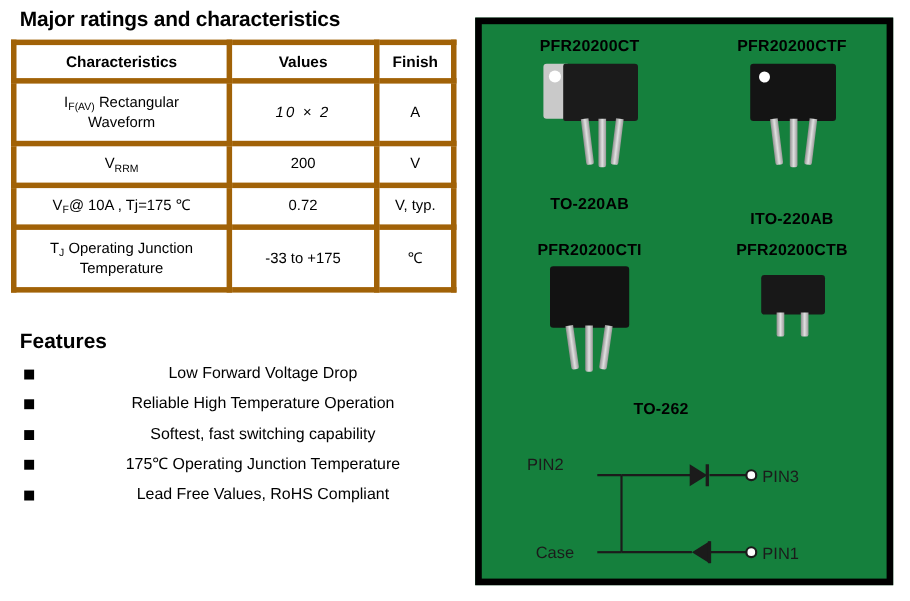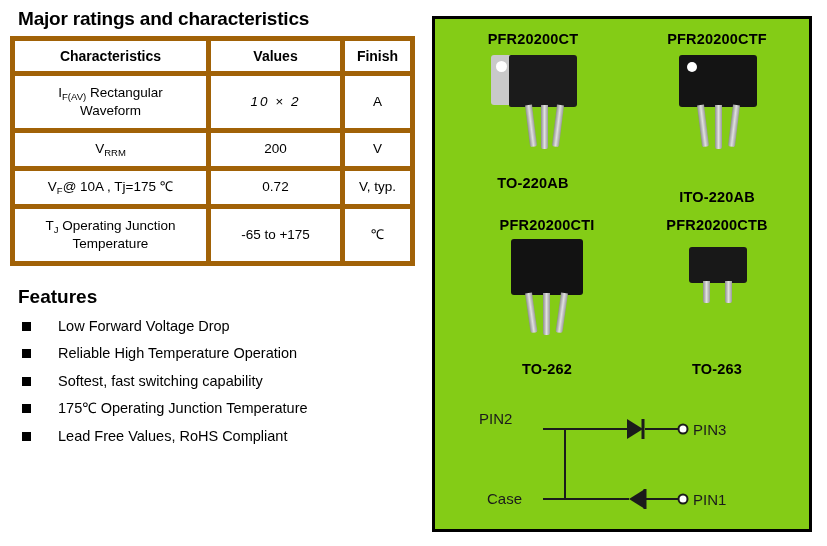--- a/index.html
+++ b/index.html
@@ -63,54 +63,55 @@
     font-size: 9.5px;
     vertical-align: baseline;
     position: relative;
     top: 3px;
   }
   .spaced { letter-spacing: 2px; font-style: italic; }
 
   .features-title {
     font-size: 19px;
     font-weight: bold;
-    margin: 20px 0 10px 18px;
+    margin: 34px 0 10px 18px;
   }
   ul.features {
     list-style: none;
     margin: 0;
     padding: 0 0 0 22px;
   }
   ul.features li {
     font-size: 14.5px;
     margin-bottom: 10px;
     position: relative;
     padding-left: 36px;
     line-height: 1.2;
+    text-align: center;
   }
   ul.features li .bullet {
     position: absolute;
     left: 0px;
     top: 4px;
     width: 9px;
     height: 9px;
     background: #000000;
     display: inline-block;
   }
 
   
   .right-panel {
     position: absolute;
     left: 432px;
     top: 16px;
     width: 380px;
     height: 516px;
-    border: 3px solid #000000;
+    border: 6px solid #000000;
     box-sizing: border-box;
-    background: #84cc16;
+    background: #15803d;
     padding-left: 28px;
   }
   .pkg-label {
     text-align: center;
     font-size: 14.5px;
     font-weight: bold;
     letter-spacing: 0.2px;
   }
   .pkg-cell {
     position: absolute;
@@ -267,21 +268,21 @@
             <span>V</span><sub>F</sub><span>@ 10A , Tj=175 ℃</span>
           </td>
           <td>0.72</td>
           <td>V, typ.</td>
         </tr>
         <tr class="row-tall">
           <td>
             <span>T</span><sub>J</sub><span> Operating Junction</span><br>
             <span>Temperature</span>
           </td>
-          <td>-65 to +175</td>
+          <td>-33 to +175</td>
           <td>℃</td>
         </tr>
       </tbody>
     </table>
 
     <div class="features-title">Features</div>
 
     <ul class="features">
       <li><span class="bullet"></span><span>Low Forward Voltage Drop</span></li>
       <li><span class="bullet"></span><span>Reliable High Temperature Operation</span></li>
@@ -314,43 +315,42 @@
           <div class="body"></div>
           <div class="hole"></div>
           <div class="leg" style="left:18px; top:50px; height:42px; transform:rotate(-7deg); transform-origin: top center;"></div>
           <div class="leg" style="left:36px; top:50px; height:44px;"></div>
           <div class="leg" style="left:54px; top:50px; height:42px; transform:rotate(7deg); transform-origin: top center;"></div>
         </div>
       </div>
       <div class="pkg-label" style="margin-top:40px;">ITO-220AB</div>
     </div>
 
-    <div class="pkg-cell" style="left:22px; top:198px;">
+    <div class="pkg-cell" style="left:8px; top:198px;">
       <div class="pkg-label">PFR20200CTI</div>
       <div class="pkg-img">
         <div class="to262">
           <div class="body"></div>
           <div class="leg" style="left:14px; top:54px; height:40px; transform:rotate(-8deg); transform-origin: top center;"></div>
           <div class="leg" style="left:32px; top:54px; height:42px;"></div>
           <div class="leg" style="left:50px; top:54px; height:40px; transform:rotate(8deg); transform-origin: top center;"></div>
         </div>
       </div>
-      <div class="pkg-label" style="margin-top:26px;">TO-262</div>
+      <div class="pkg-label" style="margin-top:26px;text-align:right;">TO-262</div>
     </div>
 
     <div class="pkg-cell" style="left:192px; top:198px;">
       <div class="pkg-label">PFR20200CTB</div>
       <div class="pkg-img">
         <div class="to263">
           <div class="body"></div>
           <div class="leg" style="left:14px; top:34px; height:22px;"></div>
           <div class="leg" style="left:36px; top:34px; height:22px;"></div>
         </div>
       </div>
-      <div class="pkg-label" style="margin-top:26px;">TO-263</div>
     </div>
 
     <div class="circuit">
       <svg width="330" height="120" viewBox="0 0 330 120">
 
         <line x1="108" y1="22" x2="108" y2="92" stroke="#1b1b1b" stroke-width="2"></line>
 
         <line x1="108" y1="22" x2="172" y2="22" stroke="#1b1b1b" stroke-width="2"></line>
         <line x1="188" y1="22" x2="222" y2="22" stroke="#1b1b1b" stroke-width="2"></line>
 

